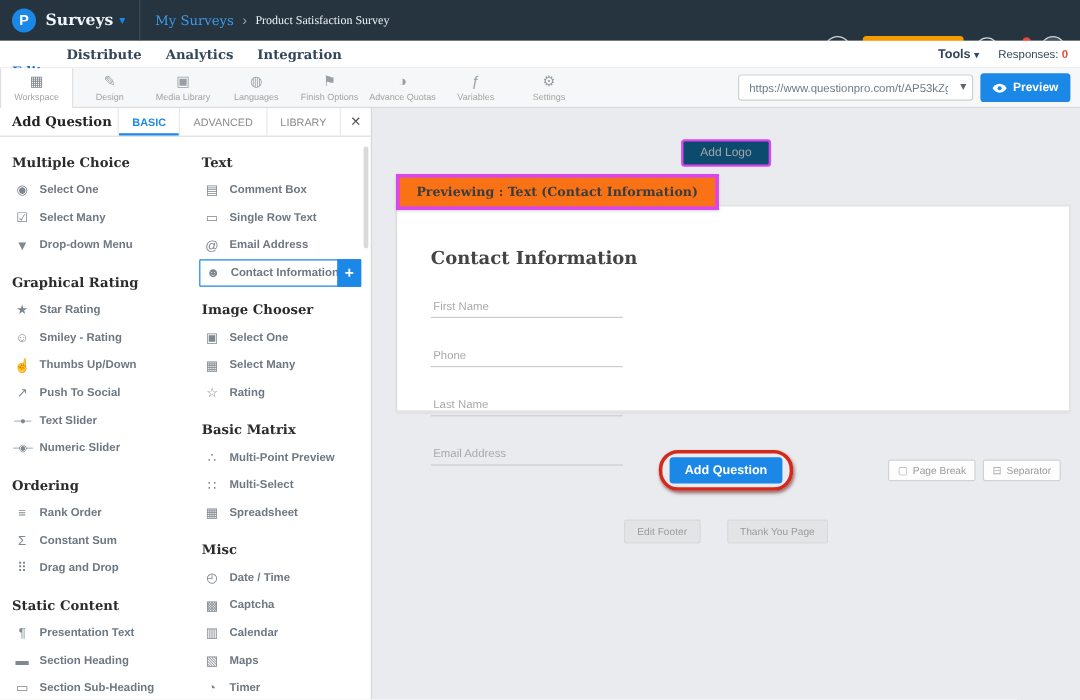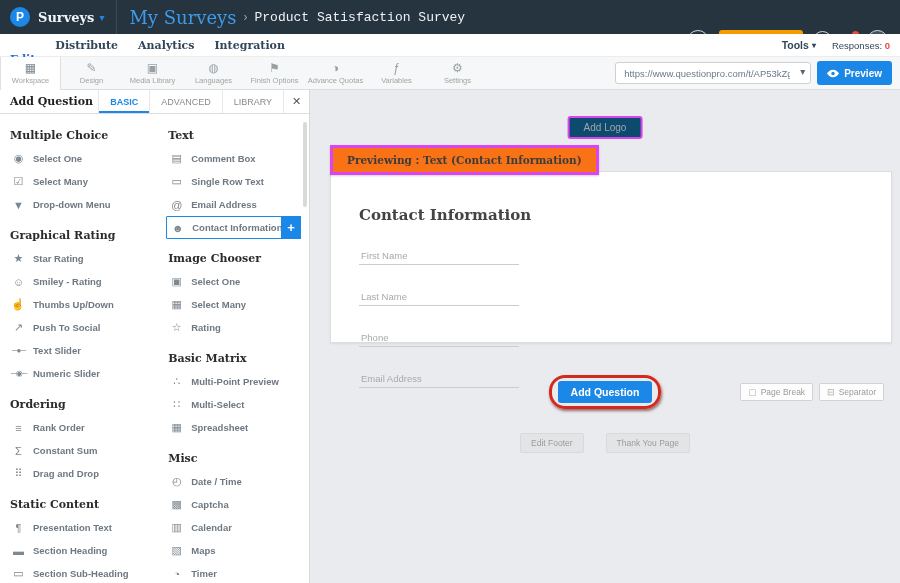--- a/index.html
+++ b/index.html
@@ -6,23 +6,23 @@
   html,body { width:900px; height:583px; overflow:hidden; }
   body { font-family:"Liberation Sans",sans-serif; background:#fff; position:relative; }
 
   
   .topbar { position:absolute; top:0; left:0; width:900px; height:34px; background:#263440; display:flex; align-items:center; padding:0 12px 0 10px; }
   .logo-badge { width:20px; height:20px; border-radius:50%; background:#1b87e6; color:#fff; display:flex; align-items:center; justify-content:center; font-weight:bold; font-size:12px; flex:0 0 auto; }
   .brand-group { display:flex; align-items:center; gap:5px; margin-left:8px; cursor:pointer; }
   .brand { color:#f2f6f9; font-family:"DejaVu Serif",serif; font-weight:bold; font-size:13px; }
   .brand-caret { color:#1b87e6; font-size:10px; }
   .top-divider { width:1px; height:34px; background:#3a4a58; margin:0 12px; }
-  .crumb-parent { color:#3d9be9; font-family:"DejaVu Serif",serif; font-size:18px; cursor:pointer; }
+  .crumb-parent { color:#3d9be9; font-family:"DejaVu Serif",serif; font-size:11px; cursor:pointer; }
   .crumb-sep { color:#8fa4b3; margin:0 7px; font-size:12px; }
-  .crumb-current { color:#eef2f5; font-family:Liberation Mono, monospace; font-size:13px; }
+  .crumb-current { color:#eef2f5; font-family:Liberation Serif, serif; font-size:10px; }
   .top-right { margin-left:auto; display:flex; align-items:center; gap:10px;margin-top:47px; }
   .search-btn { width:22px; height:22px; border-radius:50%; border:1.5px solid #cfd8de; display:flex; align-items:center; justify-content:center; cursor:pointer; }
   .upgrade-btn { background:#f59b00; color:#fff; font-size:10px; font-weight:bold; padding:5px 10px; border-radius:3px; border:none; cursor:pointer; }
   .help-btn { width:19px; height:19px; border-radius:50%; border:1.5px solid #cfd8de; color:#dfe7ec; font-size:10px; font-weight:bold; display:flex; align-items:center; justify-content:center; cursor:pointer; }
   .bell-wrap { position:relative; cursor:pointer; display:flex; }
   .bell-dot { position:absolute; top:-2px; right:-2px; width:7px; height:7px; border-radius:50%; background:#e84c3d; }
   .avatar { width:21px; height:21px; border-radius:50%; background:#46525e; border:1.5px solid #cfd8de; color:#fff; font-size:10px; font-weight:bold; display:flex; align-items:center; justify-content:center; cursor:pointer; }
 
   
   .navbar { position:absolute; top:34px; left:0; width:900px; height:23px; background:#fff; display:flex; align-items:center; border-bottom:1px solid #ececec; }
@@ -329,22 +329,22 @@
   <div class="side-scroll"></div>
 </div>
 
 <div class="main">
   <button class="add-logo-btn">Add Logo</button>
   <div class="preview-banner">Previewing : Text (Contact Information)</div>
   <div class="question-card">
     <div class="q-title">Contact Information</div>
     <div class="q-fields">
       <input class="cfield" placeholder="First Name" style="">
+      <input class="cfield" placeholder="Phone" style="">
       <input class="cfield" placeholder="Last Name" style="">
-      <input class="cfield" placeholder="Phone" style="">
       <input class="cfield" placeholder="Email Address" style="">
     </div>
   </div>
   <div class="aq-row">
     <span class="aq-ring">
       <button class="add-question-btn">Add Question</button>
     </span>
   </div>
   <div class="pb-sep">
     <button class="small-btn">

